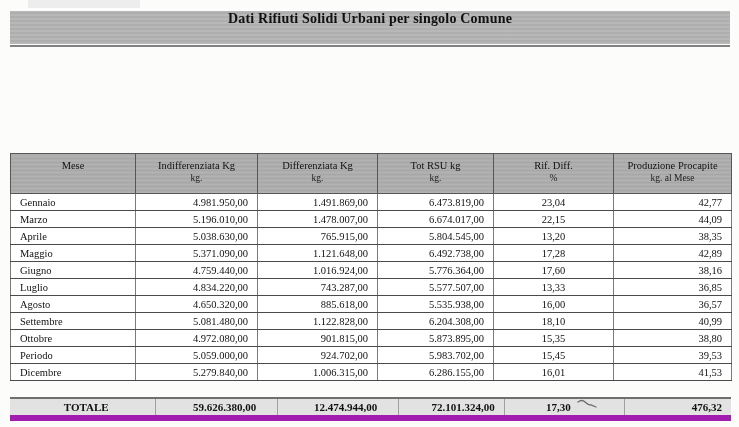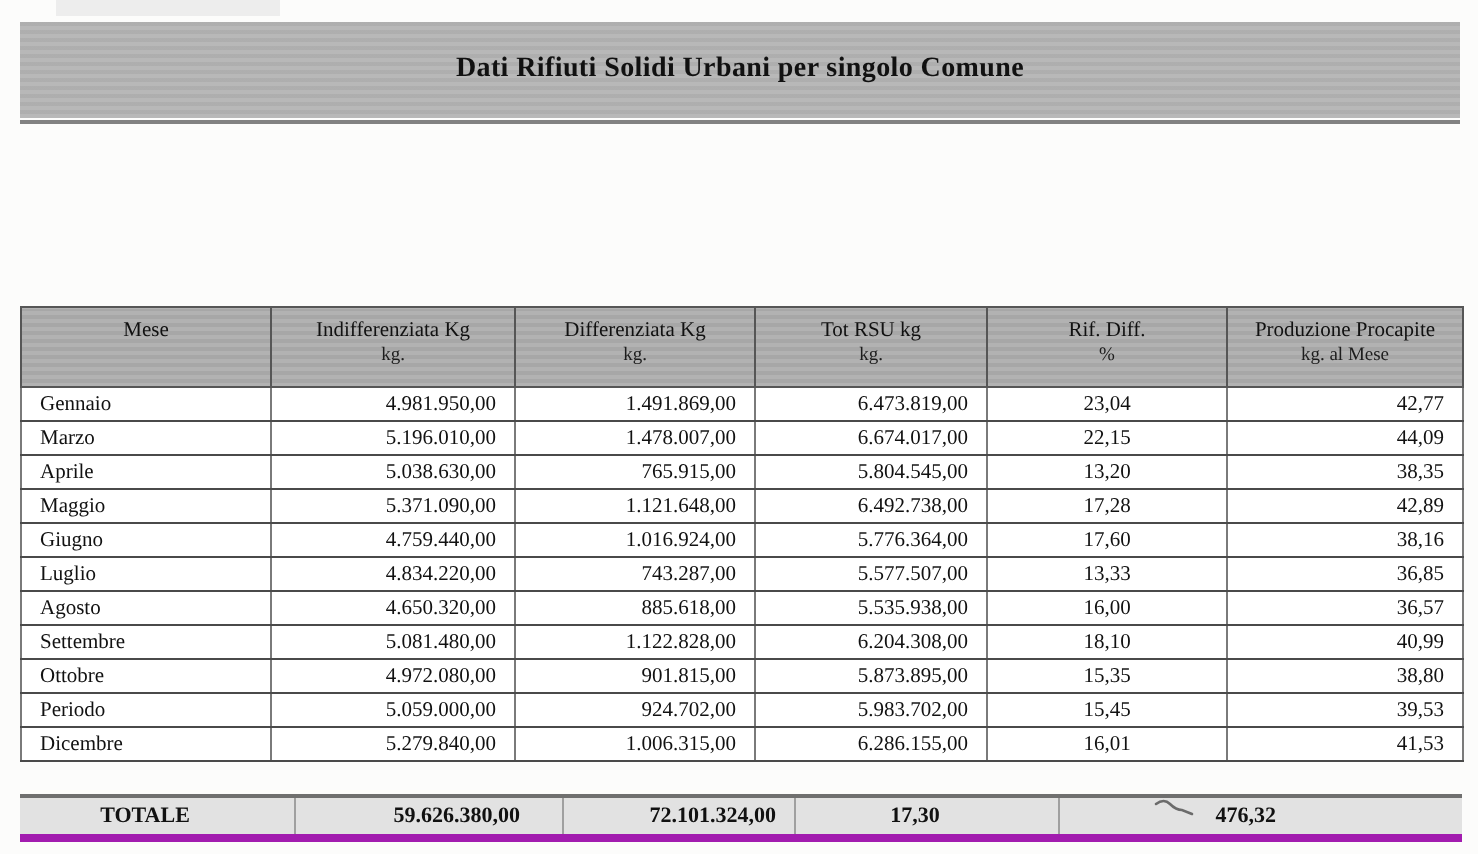--- a/index.html
+++ b/index.html
@@ -6,21 +6,21 @@
   .page{
     position:relative;width:739px;height:427px;background:#fcfcfb;
     font-family:"Liberation Serif","DejaVu Serif",serif;color:#111;
     overflow:hidden;
   }
   .scan-artifact{position:absolute;left:28px;top:0;width:112px;height:8px;background:#ededed;}
 
   
   .banner{position:absolute;left:10px;top:11px;width:720px;}
   .banner-inner{
-    height:48px;background:#b4b4b4;display:flex;align-items:center;justify-content:center;
+    height:33px;background:#b4b4b4;display:flex;align-items:flex-start;justify-content:center;
     background-image:repeating-linear-gradient(0deg, rgba(255,255,255,0.06) 0 2px, rgba(0,0,0,0.03) 2px 4px);
   }
   .banner-title{font-weight:bold;font-size:14px;letter-spacing:.2px;}
   .banner-underline{height:2px;background:#828282;margin-top:1px;}
 
   
   .info{position:absolute;left:10px;top:55px;width:720px;}
   .info-row{
     display:flex;align-items:stretch;height:22px;
     border-bottom:1.5px solid #474747;margin-bottom:4px;
@@ -50,22 +50,22 @@
     height:16px;padding:0 9px;font-size:10.5px;background:#fff;
   }
   table.data tr td:first-child{text-align:left;}
   td.num{text-align:right;}
   td.ctr{text-align:center;}
   table.data{border:1px solid #4a4a4a;}
 
   
   .total{
     position:absolute;left:10px;top:397px;width:721px;height:24px;
-    background:#e2e2e2;border-top:2px solid #6f6f6f;border-bottom:4px solid #a21caf;
-    box-sizing:border-box;display:flex;align-items:center;font-weight:bold;font-size:11px;
+    background:#e2e2e2;border-top:2px solid #6f6f6f;border-bottom:6px solid #a21caf;
+    box-sizing:border-box;display:flex;align-items:center;font-weight:bold;font-size:11px;padding-left:20px;
   }
   .total .tc{height:100%;display:flex;align-items:center;box-sizing:border-box;border-left:1px solid #a0a0a0;}
   .total .tc:first-child{border-left:none;justify-content:center;}
   .tc.num{justify-content:flex-end;padding-right:9px;margin-left:12px;}
   .tc.ctr{justify-content:center;}
   .w0{width:125px;} .w1{width:122px;} .w2{width:120px;} .w3{width:116px;text-align:center;} .w4{width:120px;text-align:right;} .w5{width:118px;}
 
   .ink-mark{position:absolute;left:576px;top:398px;}
 </style>
 </head>
@@ -208,20 +208,21 @@
           <td class="num">6.286.155,00</td>
           <td class="ctr">16,01</td>
           <td class="num">41,53</td>
         </tr>
     </tbody>
   </table>
 
   <div class="total">
     <div class="tc w0">TOTALE</div>
     <div class="tc w1 num">59.626.380,00</div>
+    <div class="tc w2 num">12.474.944,00</div>
     <div class="tc w3 num">72.101.324,00</div>
     <div class="tc w4 ctr">17,30</div>
     <div class="tc w5 num">476,32</div>
   </div>
 
   <svg class="ink-mark" width="24" height="12" viewBox="0 0 24 12">
     <path d="M2,4 Q6,1 9,4 T15,7 L20,9" fill="none" stroke="#6b6b6b" stroke-width="1.3" stroke-linecap="round"></path>
   </svg>
 
 </div>

